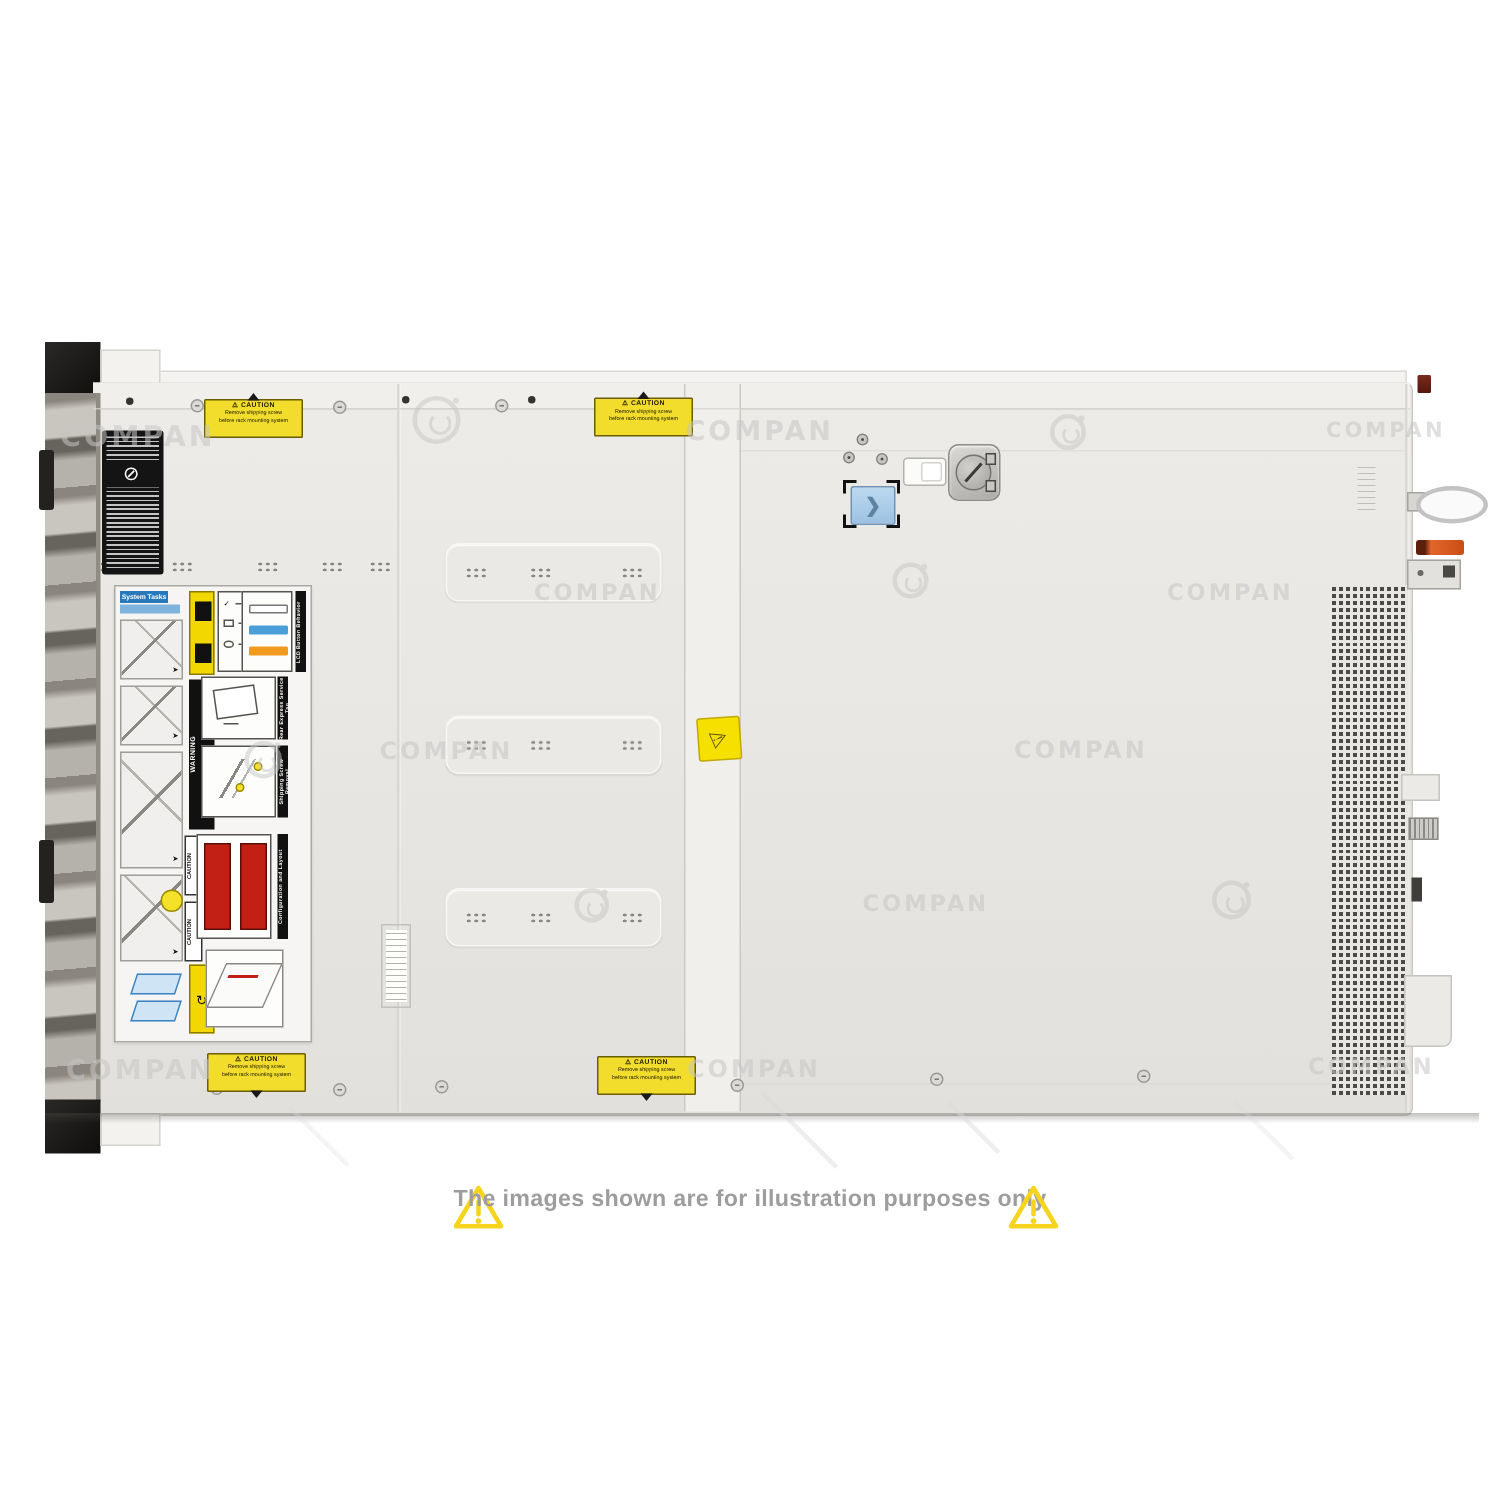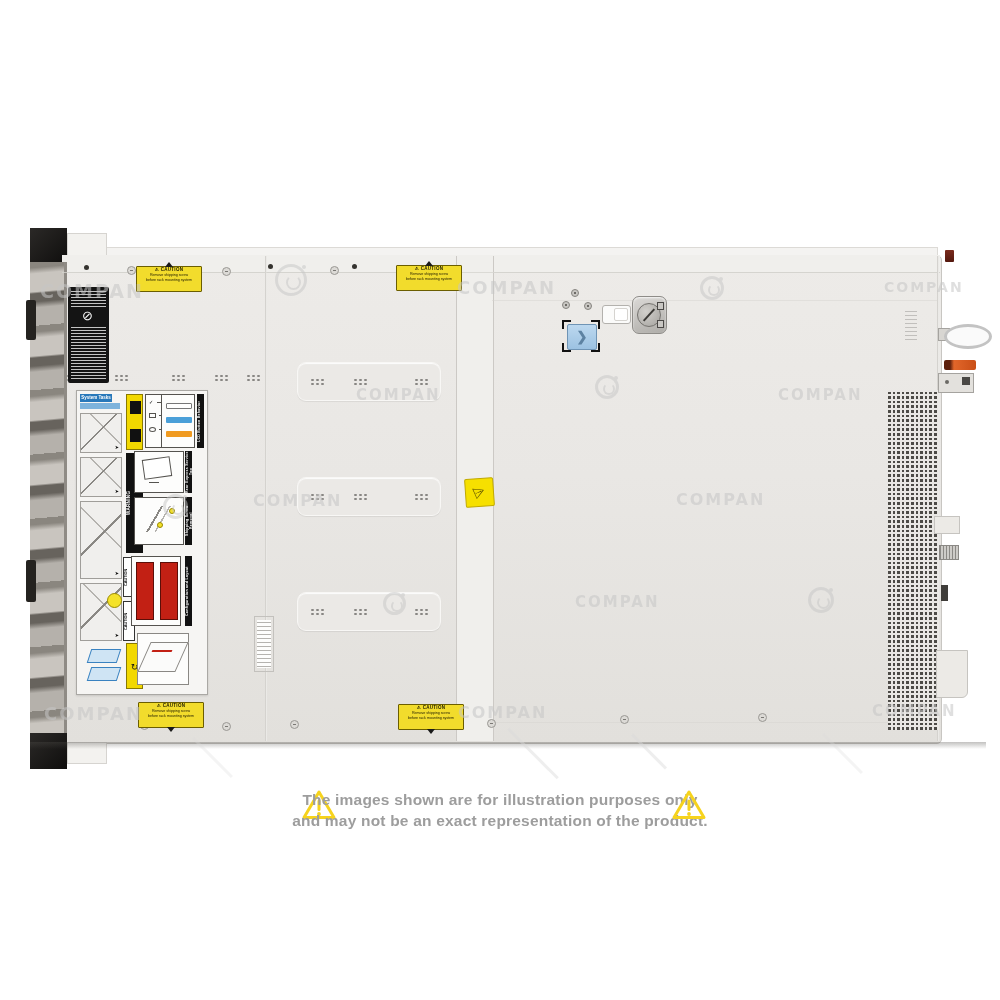--- a/index.html
+++ b/index.html
@@ -357,21 +357,20 @@
   <div class="slash" style="left:185px;top:756px;width:55px;opacity:.3;"></div>
   <div class="slash" style="left:815px;top:752px;width:55px;opacity:.3;"></div>
 
   <svg class="abs tri" style="left:301px;top:789px;" viewBox="0 0 36 32">
     <path d="M18 3 L33 28.5 L3 28.5 Z" fill="none" stroke="#f6d31d" stroke-width="3" stroke-linejoin="round"></path>
     <line x1="18" y1="12" x2="18" y2="20.5" stroke="#f6d31d" stroke-width="3" stroke-linecap="round"></line>
     <circle cx="18" cy="25" r="1.9" fill="#f6d31d"></circle>
   </svg>
   <div class="abs disc-text">
     <div>The images shown are for illustration purposes only</div>
-    <div>and may not be an exact representation of the product.</div>
   </div>
   <svg class="abs tri" style="left:671px;top:789px;" viewBox="0 0 36 32">
     <path d="M18 3 L33 28.5 L3 28.5 Z" fill="none" stroke="#f6d31d" stroke-width="3" stroke-linejoin="round"></path>
     <line x1="18" y1="12" x2="18" y2="20.5" stroke="#f6d31d" stroke-width="3" stroke-linecap="round"></line>
     <circle cx="18" cy="25" r="1.9" fill="#f6d31d"></circle>
   </svg>
 
 </div>
 
 </body></html>

